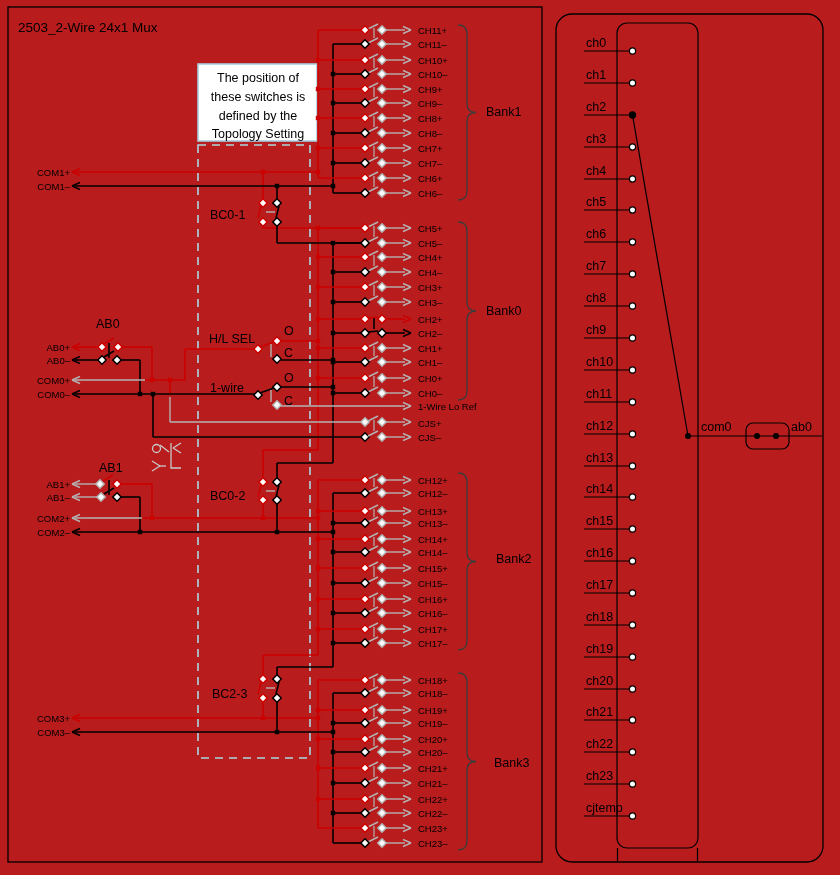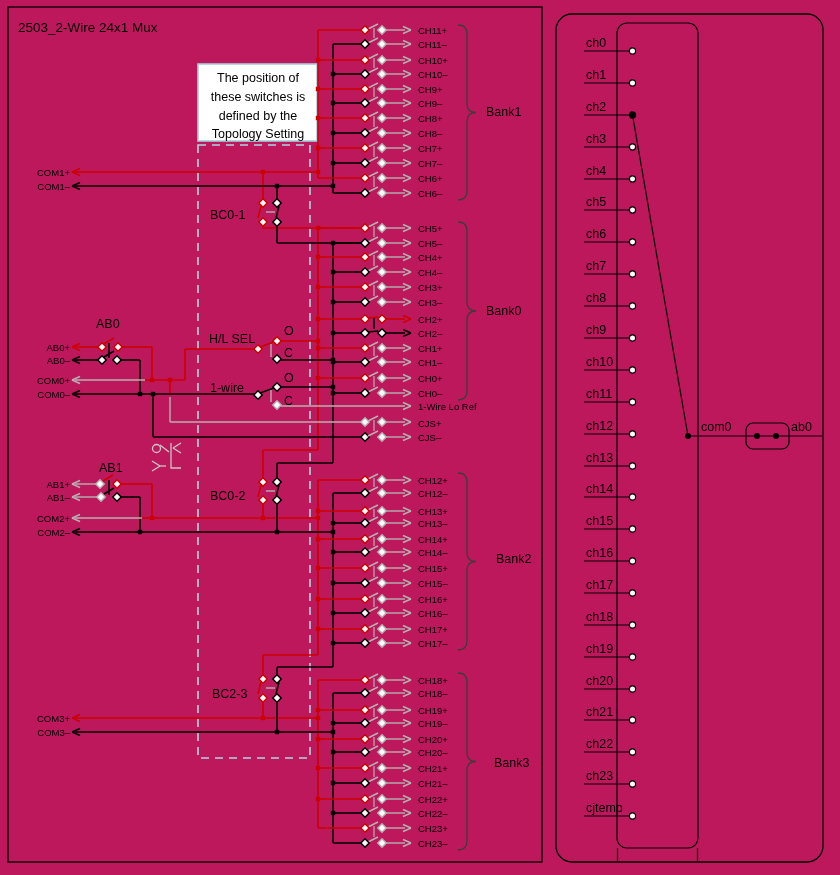--- a/index.html
+++ b/index.html
@@ -1,16 +1,16 @@
 <!DOCTYPE html>
 <html><head>
 <meta charset="utf-8">
 <style>
   html,body{margin:0;padding:0;background:#ffffff;}
-  #stage{position:relative;width:840px;height:875px;background:#be185d;overflow:hidden;}
+  #stage{position:relative;width:840px;height:875px;background:#b91c1c;overflow:hidden;}
   svg text{font-family:"Liberation Sans","DejaVu Sans",sans-serif;fill:#000;}
   .s9{font-size:9.5px;}
   .s12{font-size:12.5px;}
   .s13{font-size:13.5px;}
   .ctr{text-anchor:middle;}
   .end{text-anchor:end;}
 </style>
 </head>
 <body>
 

